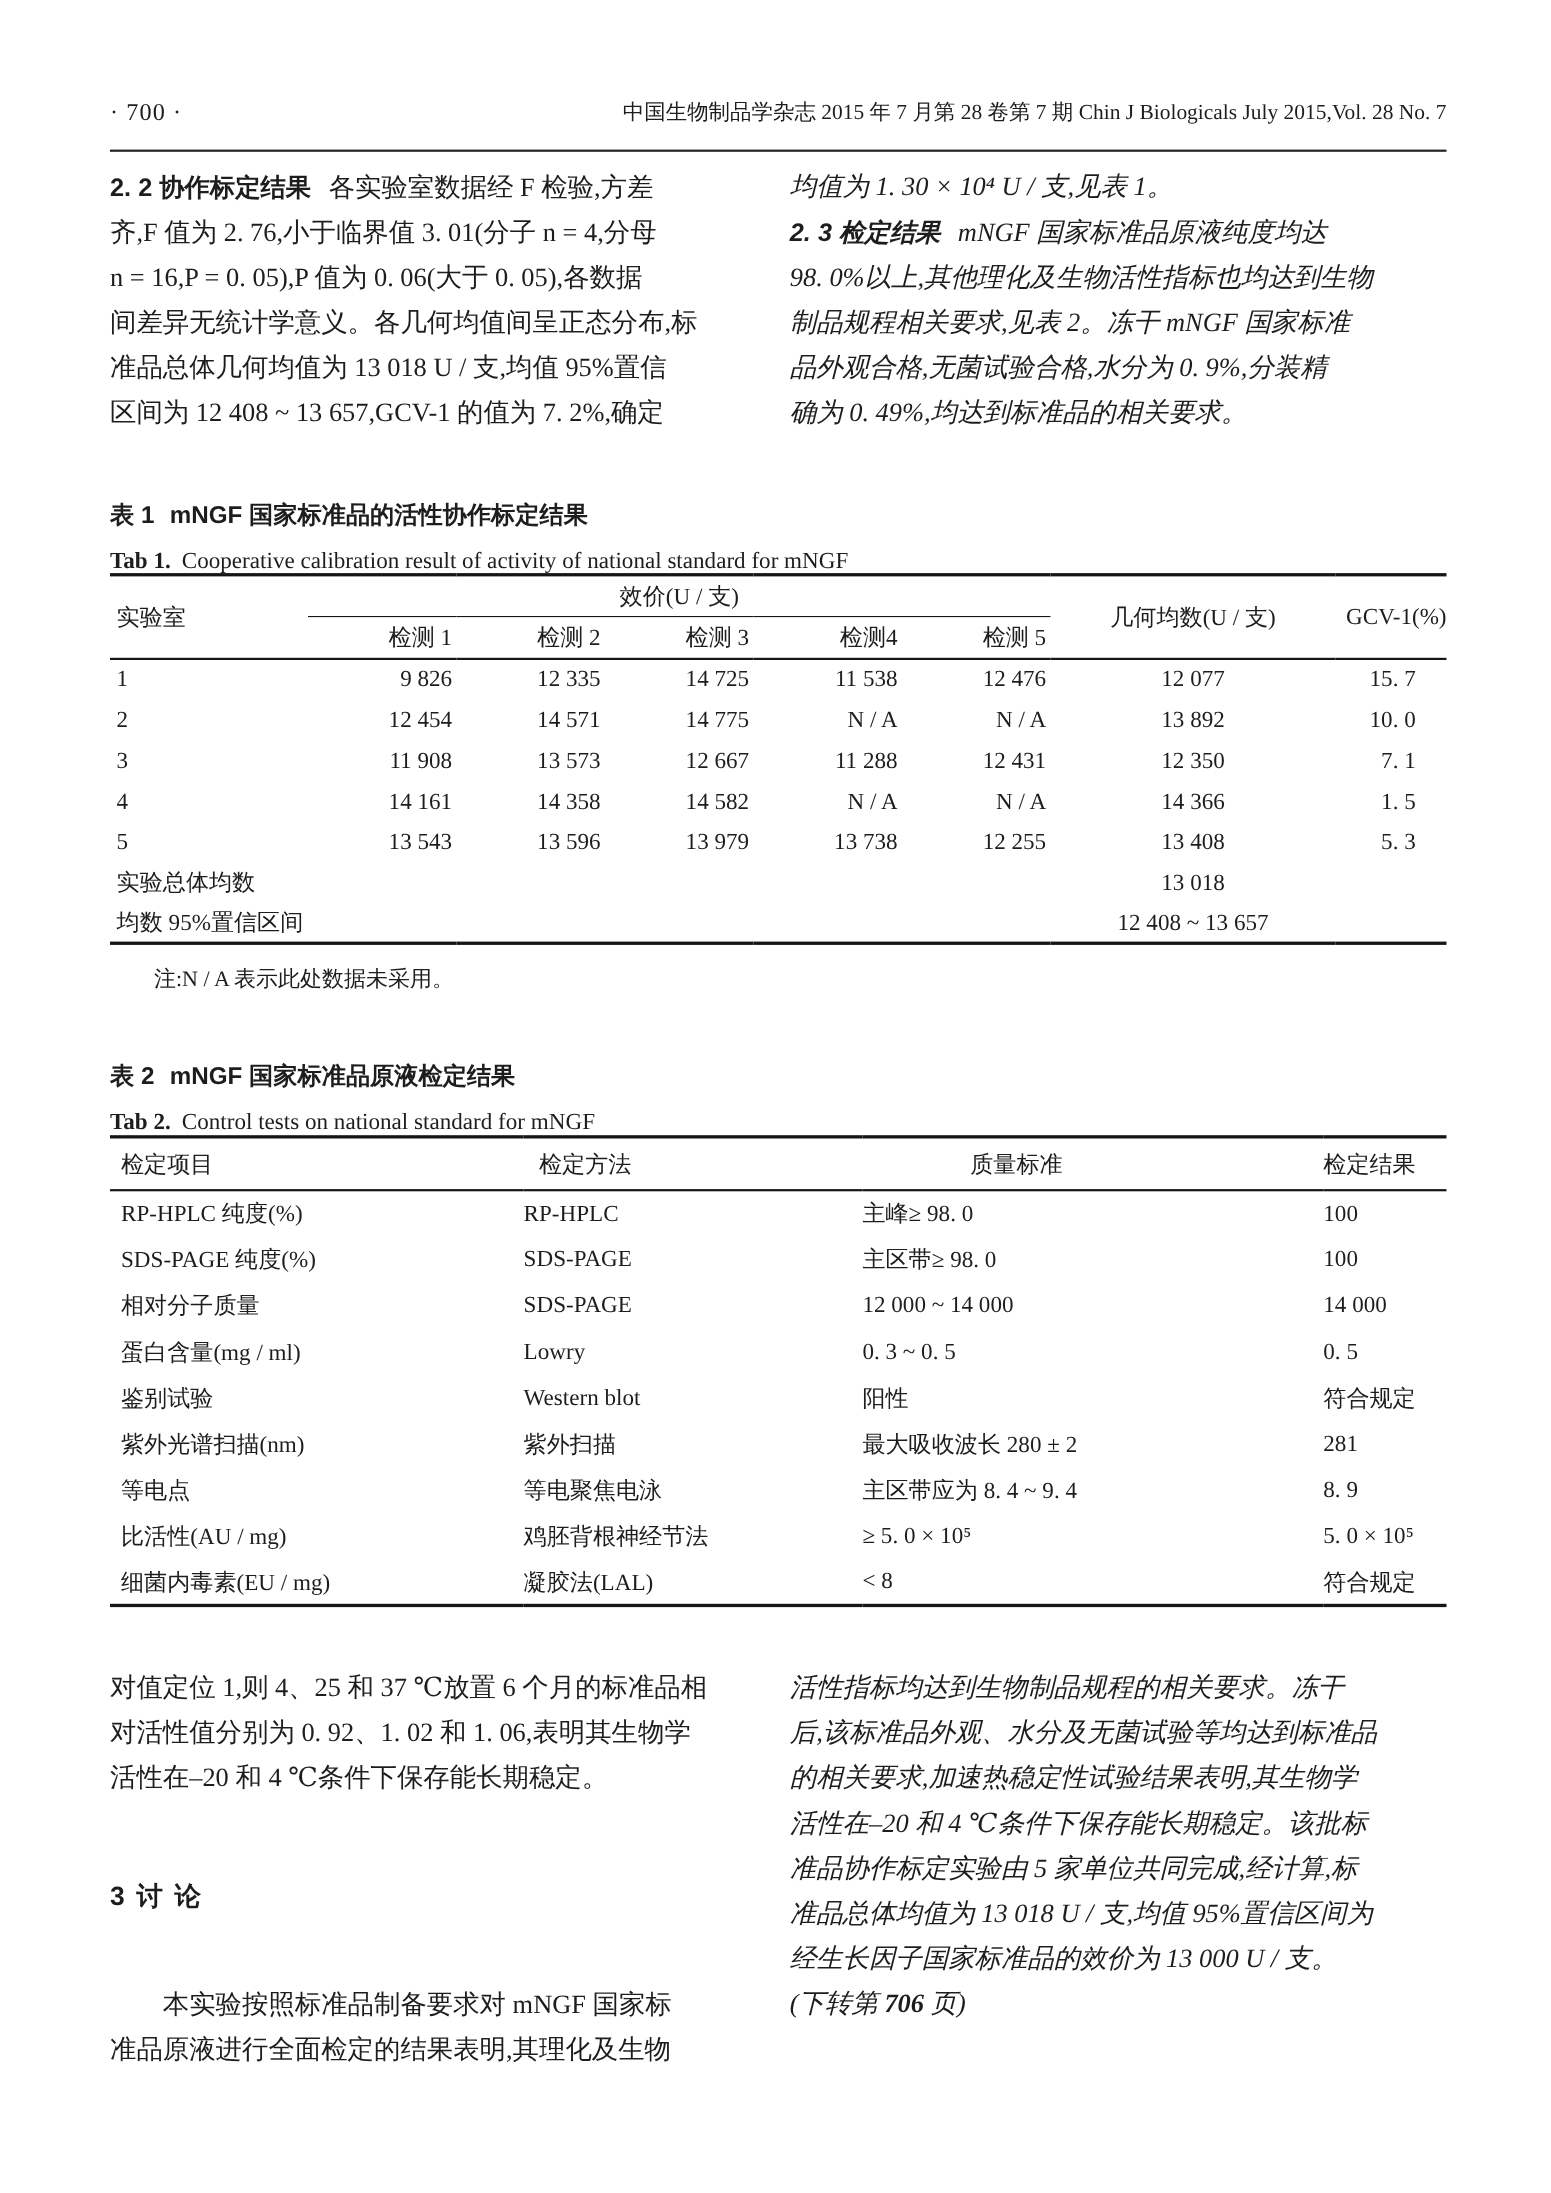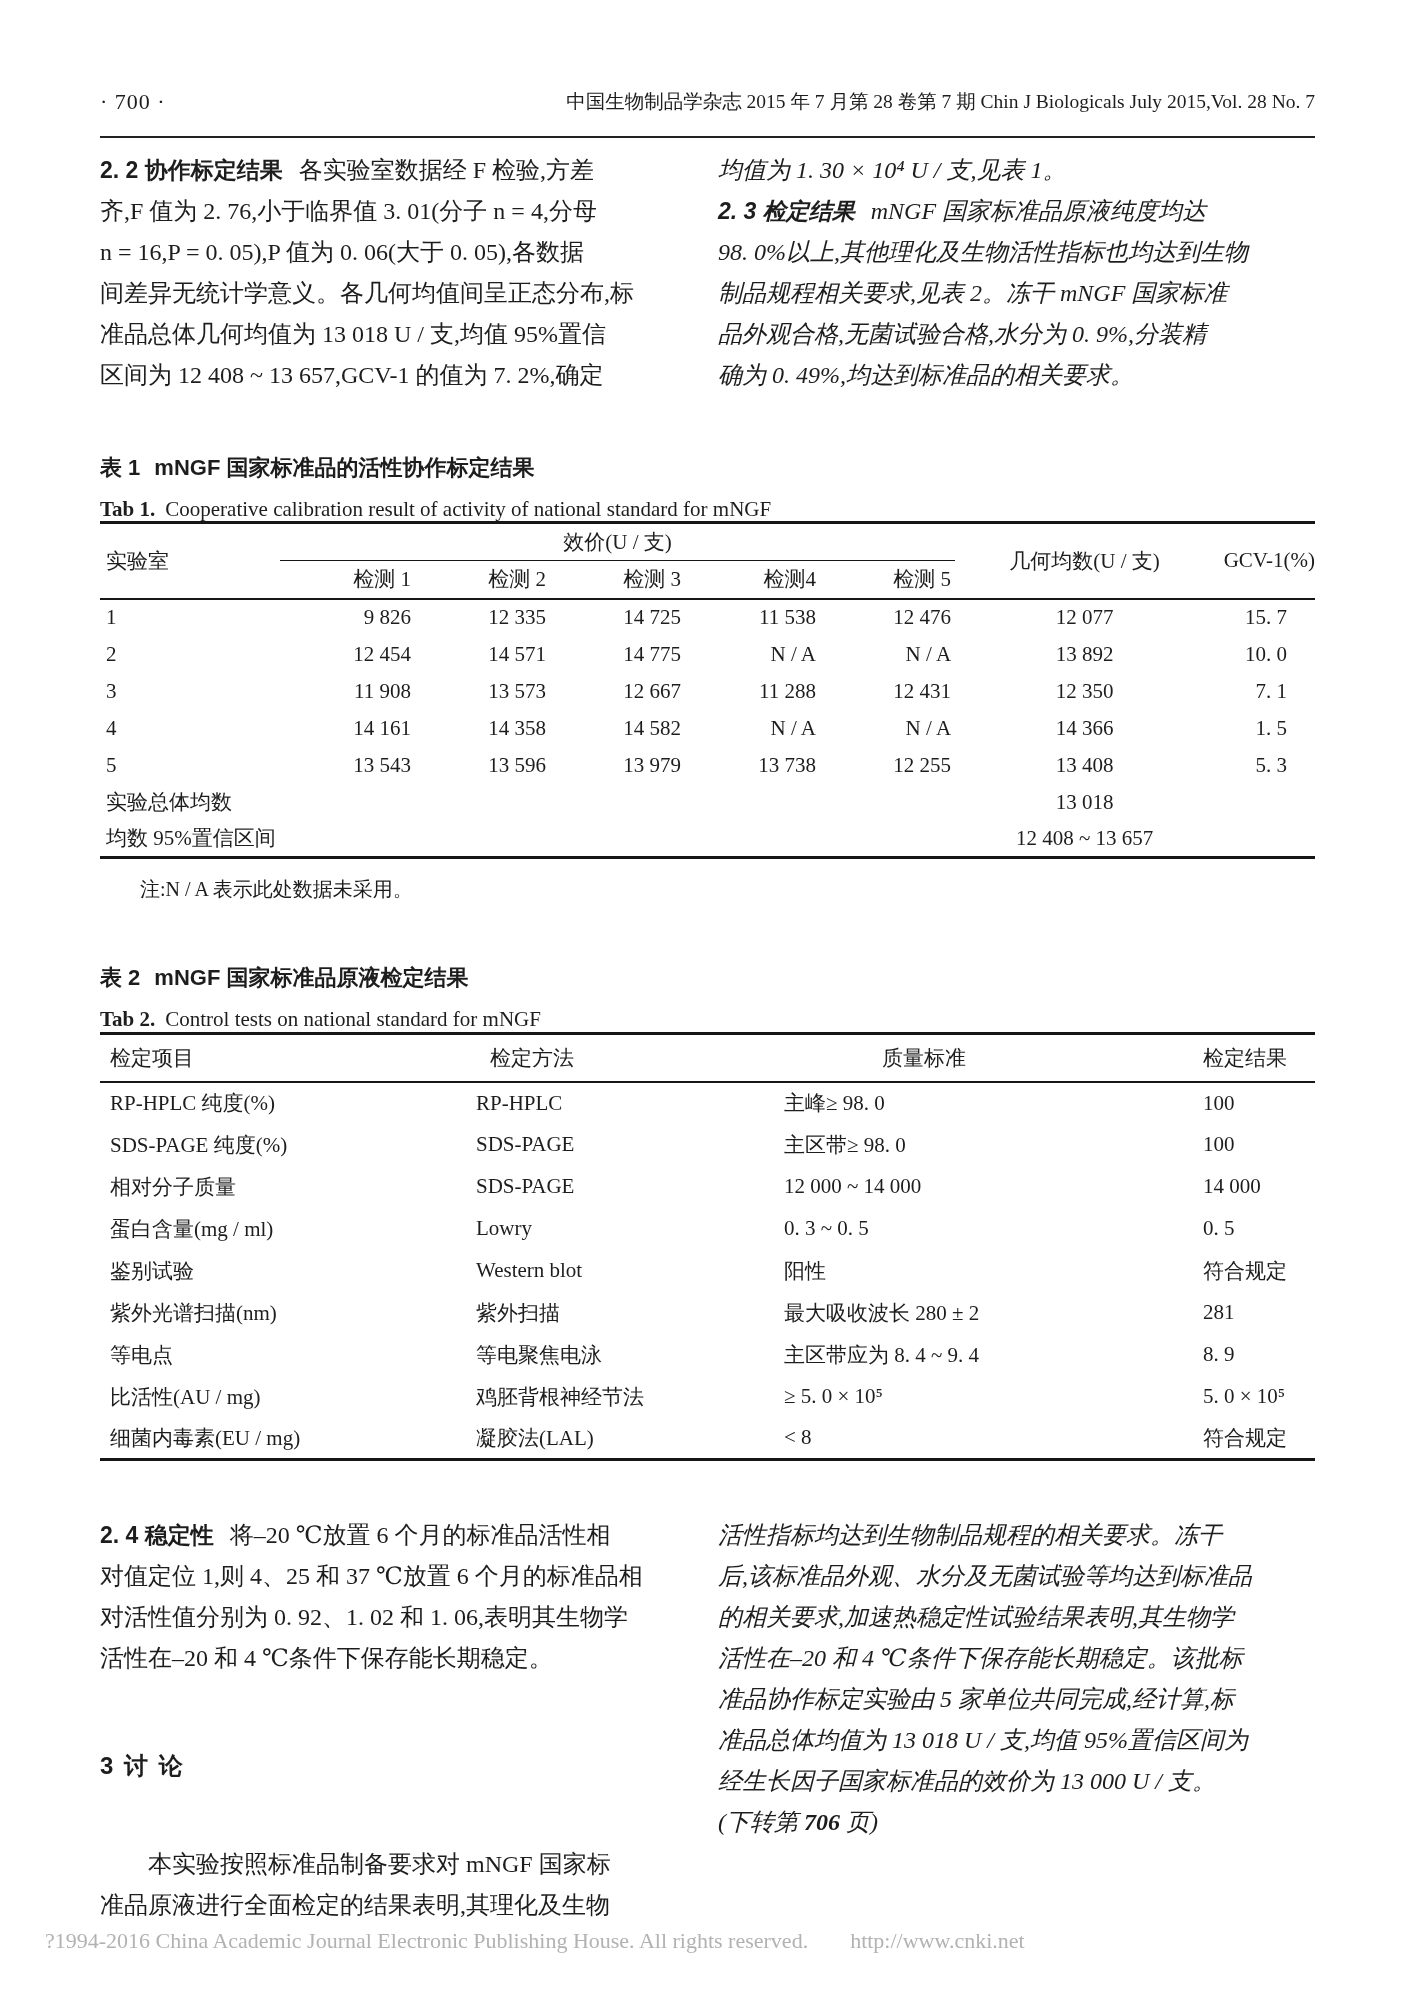--- a/index.html
+++ b/index.html
@@ -279,37 +279,33 @@
         <td class="c1">细菌内毒素(EU / mg)</td>
         <td class="c2">凝胶法(LAL)</td>
         <td class="c3">&lt; 8</td>
         <td class="c4">符合规定</td>
       </tr>
     </tbody>
   </table>
 
   <div class="cols bot-cols">
     <div class="col-l">
-      <div class="line"><span class="hd inhead">2. 4  稳定性</span><span>将–20 ℃放置 6 个月的标准品活性相</span></div>
       <div class="line">对值定位 1,则 4、25 和 37 ℃放置 6 个月的标准品相</div>
       <div class="line">对活性值分别为 0. 92、1. 02 和 1. 06,表明其生物学</div>
       <div class="line">活性在–20 和 4 ℃条件下保存能长期稳定。</div>
       <div class="line hd sec3-head">3  讨  论</div>
       <div class="line indent">本实验按照标准品制备要求对 mNGF 国家标</div>
       <div class="line">准品原液进行全面检定的结果表明,其理化及生物</div>
     </div>
     <div class="col-r">
       <div class="line">活性指标均达到生物制品规程的相关要求。冻干</div>
       <div class="line">后,该标准品外观、水分及无菌试验等均达到标准品</div>
       <div class="line">的相关要求,加速热稳定性试验结果表明,其生物学</div>
       <div class="line">活性在–20 和 4 ℃条件下保存能长期稳定。该批标</div>
       <div class="line">准品协作标定实验由 5 家单位共同完成,经计算,标</div>
       <div class="line">准品总体均值为 13 018 U / 支,均值 95%置信区间为</div>
       <div class="line">经生长因子国家标准品的效价为 13 000 U / 支。</div>
       <div class="line turnpage"><span>(下转第</span> <b>706</b> <span>页)</span></div>
     </div>
   </div>
 
-  <div class="footer">
-    <span>?1994-2016 China Academic Journal Electronic Publishing House. All rights reserved.</span><span class="url">http://www.cnki.net</span>
-  </div>
 
 </div>
 
 </body></html>

